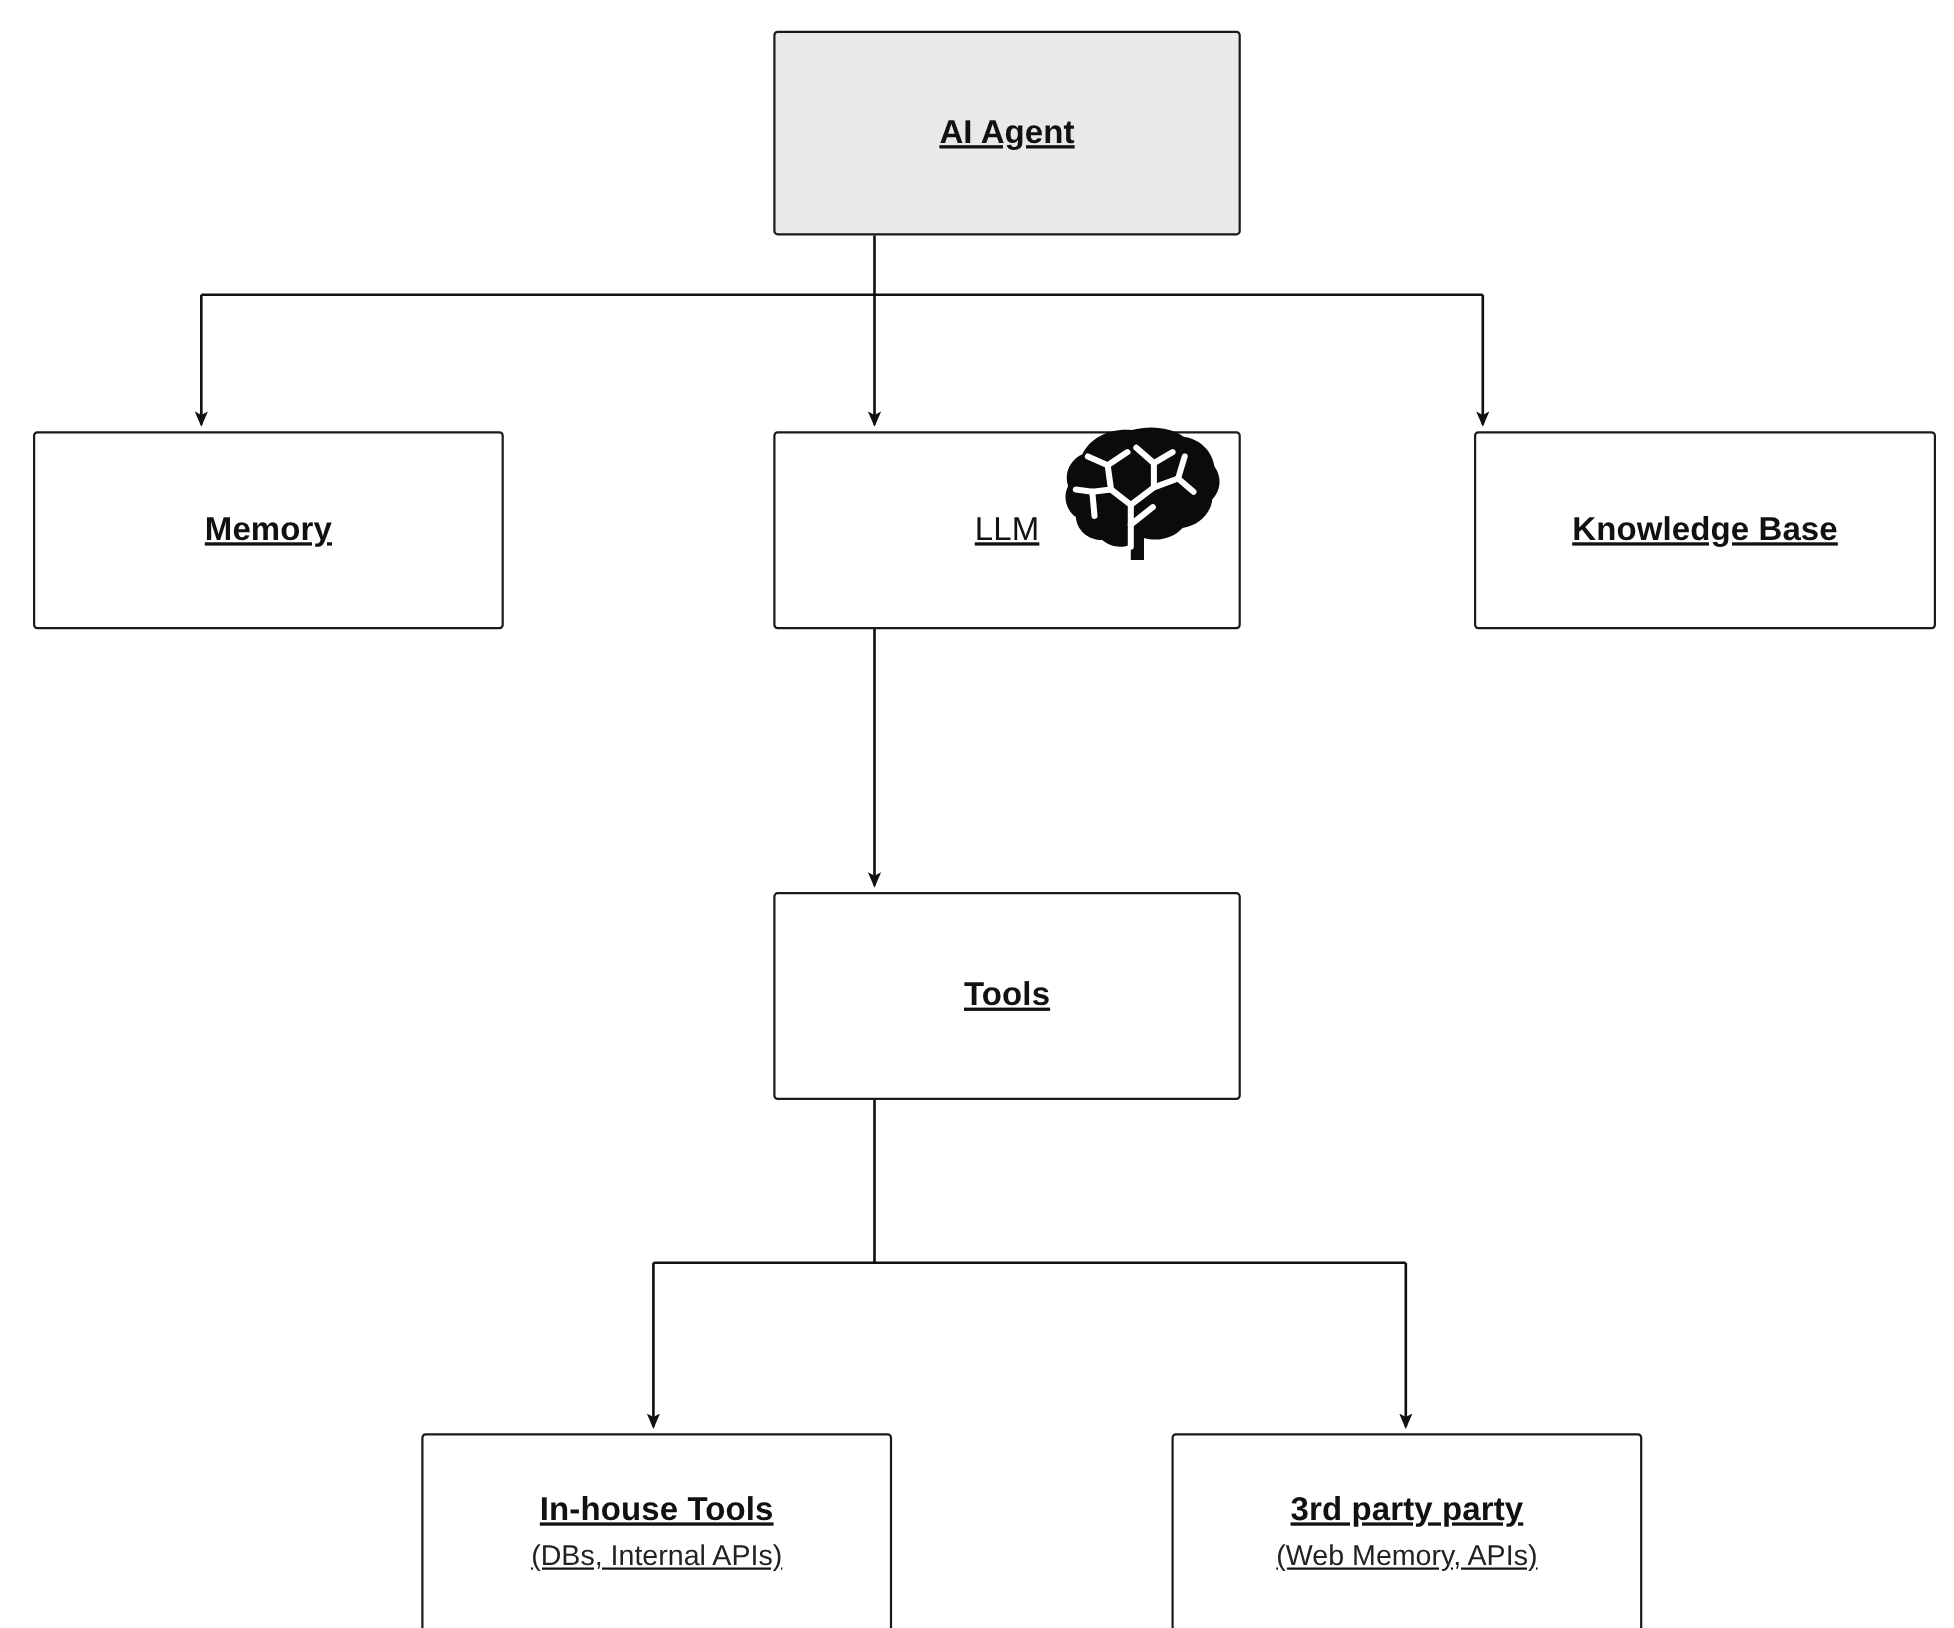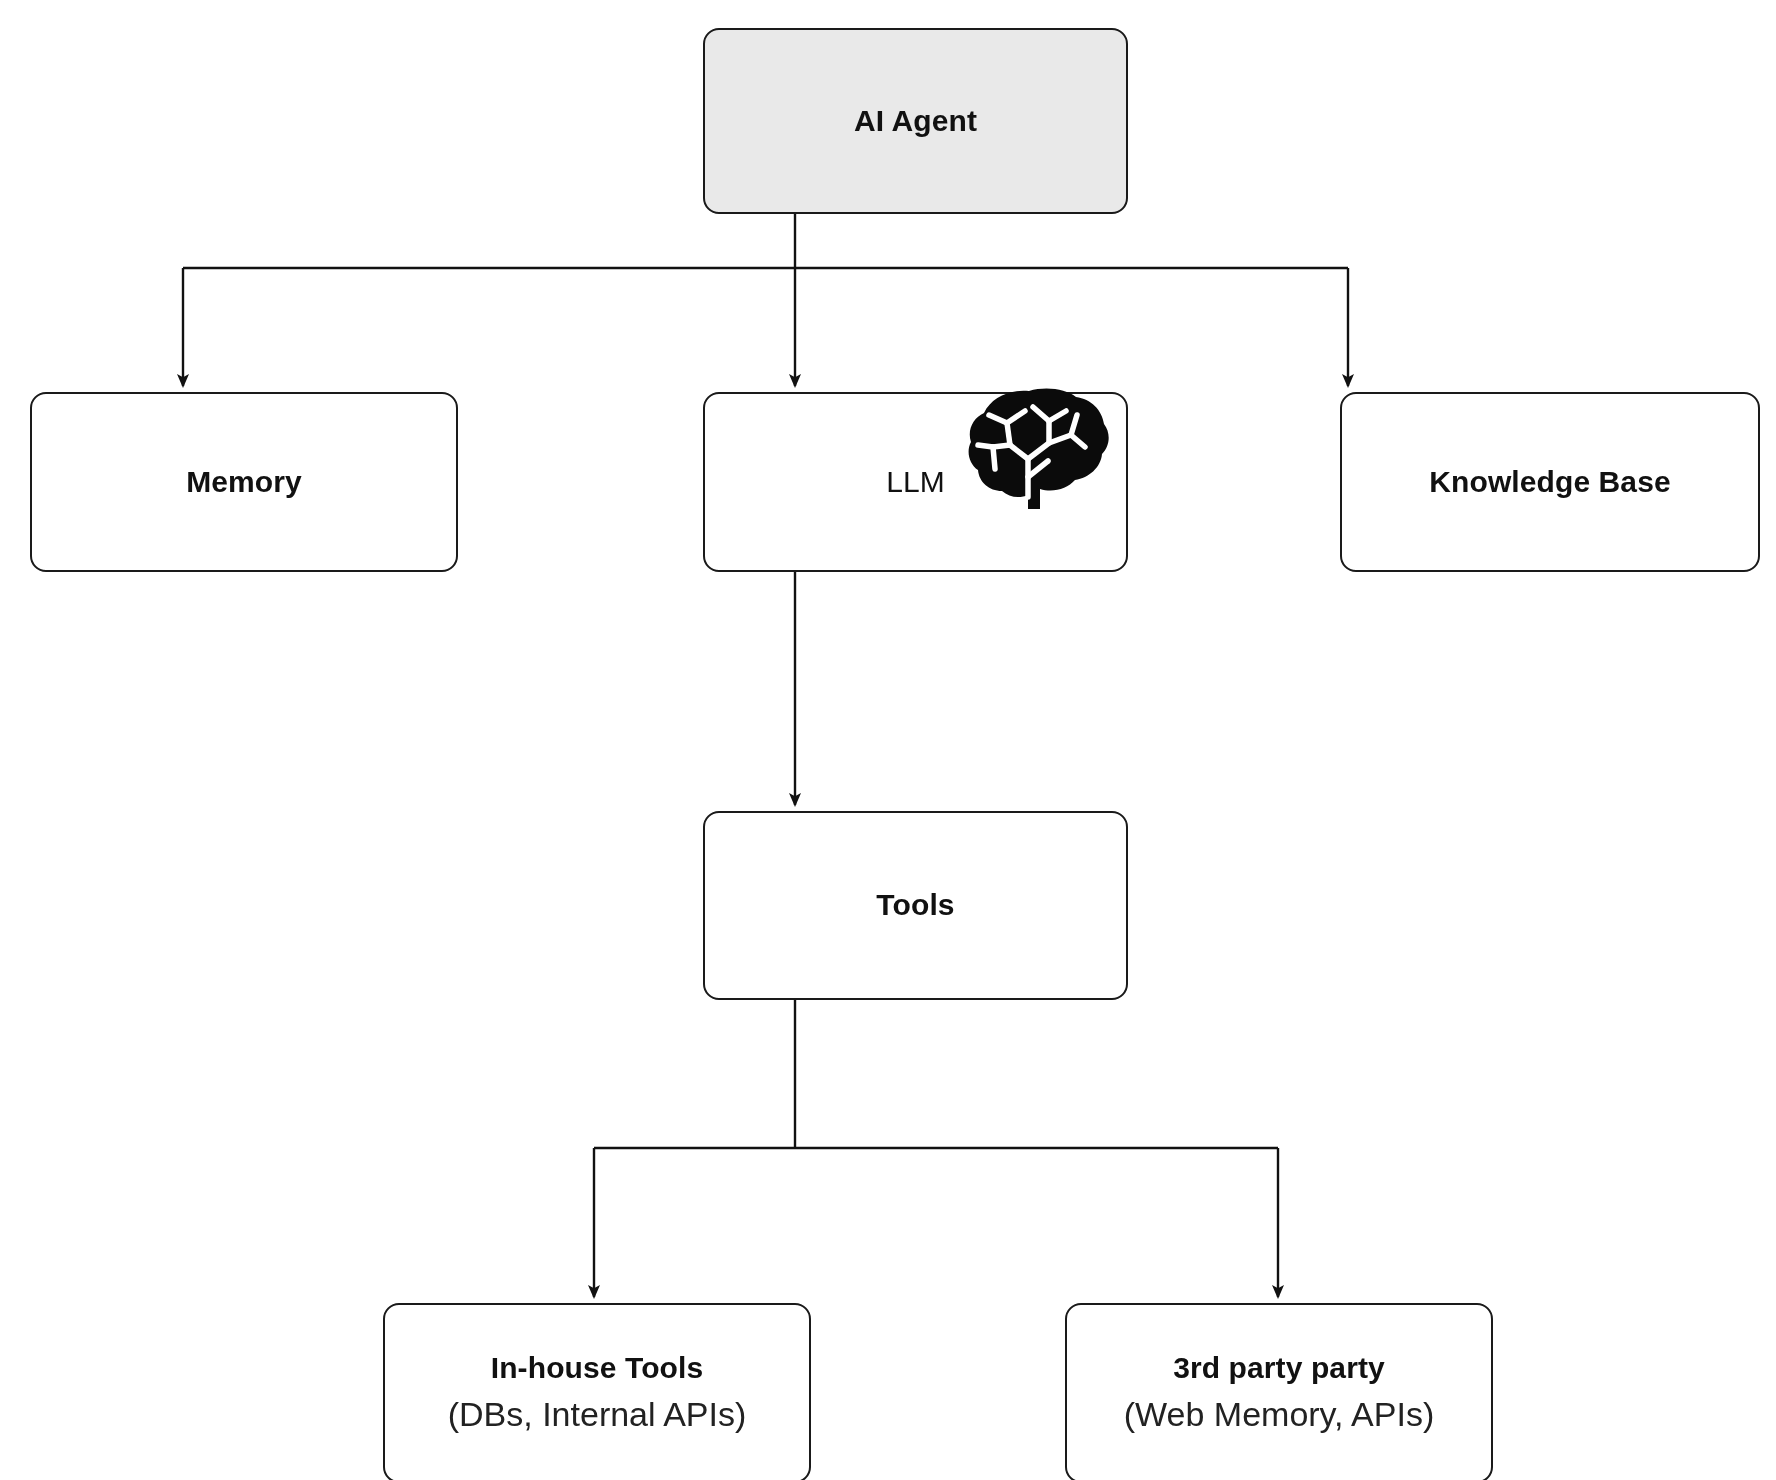--- a/index.html
+++ b/index.html
@@ -24,45 +24,46 @@
     left: 0;
     top: 0;
     width: 1776px;
     height: 1480px;
     pointer-events: none;
   }
   .node {
     position: absolute;
     box-sizing: border-box;
     border: 2px solid #1a1a1a;
-    border-radius: 16px;
+    border-radius: 4px;
     background: #ffffff;
     display: flex;
     flex-direction: column;
     align-items: center;
     justify-content: center;
     text-align: center;
     color: #111111;
+    text-decoration: underline;
   }
   .node.filled {
     background: #e9e9e9;
   }
   .node-title {
     font-size: 30px;
     font-weight: bold;
     letter-spacing: 0.1px;
     line-height: 1.15;
     color: #111111;
   }
   .node-title.regular {
     font-weight: normal;
     text-align: right;
   }
   .node-sub {
-    font-size: 34px;
+    font-size: 26px;
     font-weight: normal;
     line-height: 1.2;
     margin-top: 8px;
     color: #222222;
   }
   .brain-icon {
     position: absolute;
     pointer-events: none;
   }
   .llm-row {

